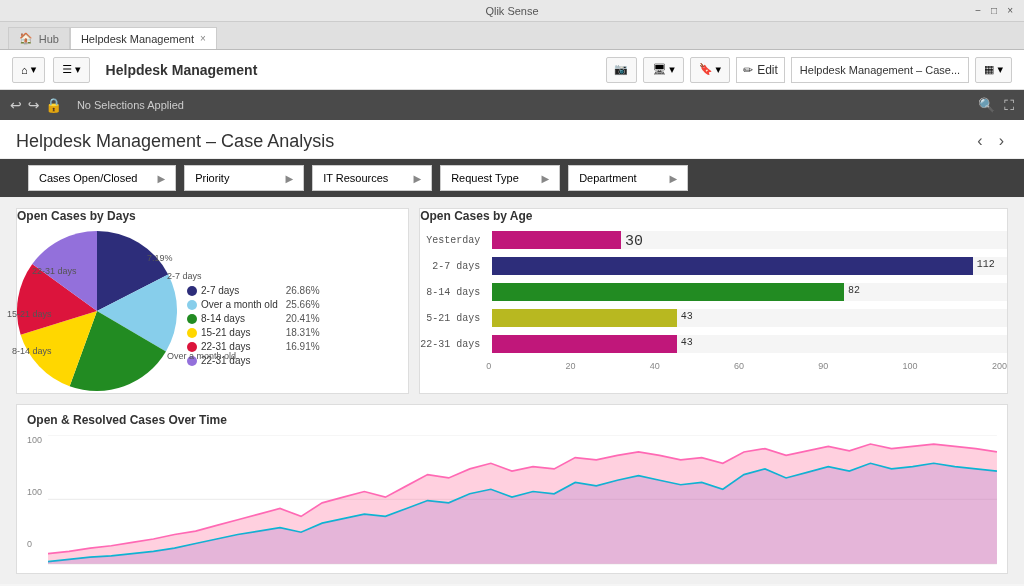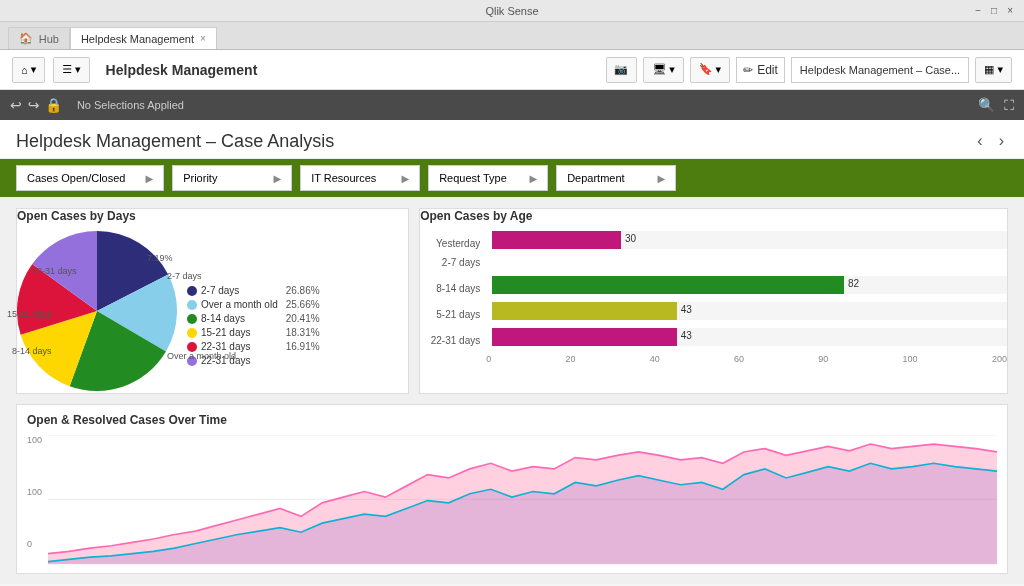--- a/index.html
+++ b/index.html
@@ -98,22 +98,22 @@
       display: flex;
       align-items: center;
       border-bottom: 1px solid #eee;
     }
     .page-title { font-size: 18px; color: #333; font-weight: normal; }
     .page-nav { margin-left: auto; display: flex; gap: 8px; }
     .nav-arrow { font-size: 16px; color: #555; cursor: pointer; padding: 2px 4px; }
 
     
     .filter-row {
-      background: #4d7c0f;
-      padding: 6px 16px;
+      background: #404040;
+      padding: 6px 28px;
       display: flex;
       gap: 8px;
       border-bottom: 1px solid #eee;
     }
     .filter-btn {
       height: 26px;
       padding: 0 10px;
       border: 1px solid #ccc;
       background: #fff;
       font-size: 11px;
@@ -164,23 +164,24 @@
       height: 160px;
     }
     .pie-svg { flex-shrink: 0; }
     .legend-item { display: flex; align-items: center; gap: 4px; margin-bottom: 3px; }
     .legend-dot { width: 10px; height: 10px; border-radius: 50%; flex-shrink: 0; }
 
     
     .bar-chart-container { height: 160px; }
     .bar-row {
       display: flex;
-      align-items: flex-end;
+      align-items: center;
       margin-bottom: 8px;
       gap: 12px;
+      font-family: Liberation Mono, monospace;
     }
     .bar-label { width: 60px; text-align: right; font-size: 10px; color: #555; flex-shrink: 0; }
     .bar-track { flex: 1; height: 18px; background: #f5f5f5; position: relative; }
     .bar-fill { height: 100%; position: absolute; left: 0; top: 0; }
     .bar-axis { display: flex; justify-content: space-between; font-size: 9px; color: #888; margin-top: 4px; margin-left: 66px; }
 
     
     .chart-panel-bottom {
       background: #fff;
       border: 1px solid #ddd;
@@ -359,26 +360,30 @@
     </div>
 
     <div class="chart-panel" style="flex:1.8;">
       <div class="chart-title">Open Cases by Age</div>
       <div class="bar-chart-container">
 
         <div class="bar-row">
           <span class="bar-label">Yesterday</span>
           <div class="bar-track" style="position:relative;">
             <div class="bar-fill" style="width:calc(30/120*100%);background:#c0177a;height:18px;"></div>
-            <span style="position:absolute;left:calc(30/120*100% + 4px);top:2px;font-size:10px;">30</span>
+            <span style="position:absolute;left:calc(30/120*100% + 4px);top:2px;font-size:15px;">30</span>
           </div>
         </div>
 
         <div class="bar-row">
           <span class="bar-label">2-7 days</span>
+          <div class="bar-track" style="position:relative;">
+            <div class="bar-fill" style="width:calc(112/120*100%);background:#2d2d7a;height:18px;"></div>
+            <span style="position:absolute;left:calc(112/120*100% + 4px);top:2px;font-size:10px;">112</span>
+          </div>
         </div>
 
         <div class="bar-row">
           <span class="bar-label">8-14 days</span>
           <div class="bar-track" style="position:relative;">
             <div class="bar-fill" style="width:calc(82/120*100%);background:#228b22;height:18px;"></div>
             <span style="position:absolute;left:calc(82/120*100% + 4px);top:2px;font-size:10px;">82</span>
           </div>
         </div>
 

